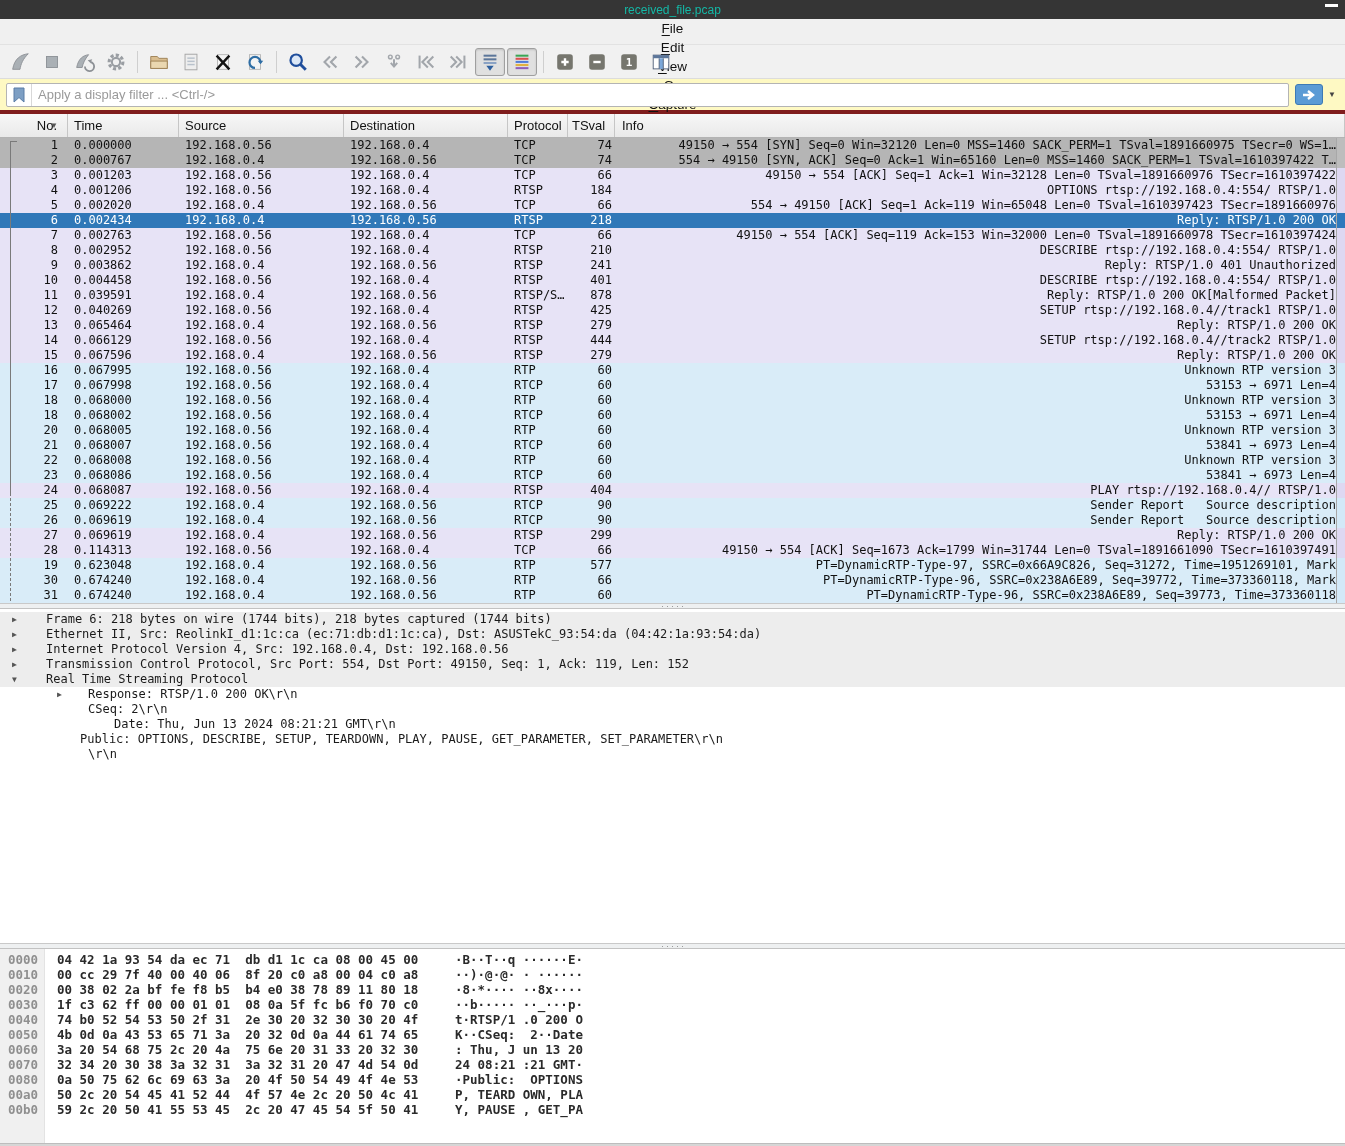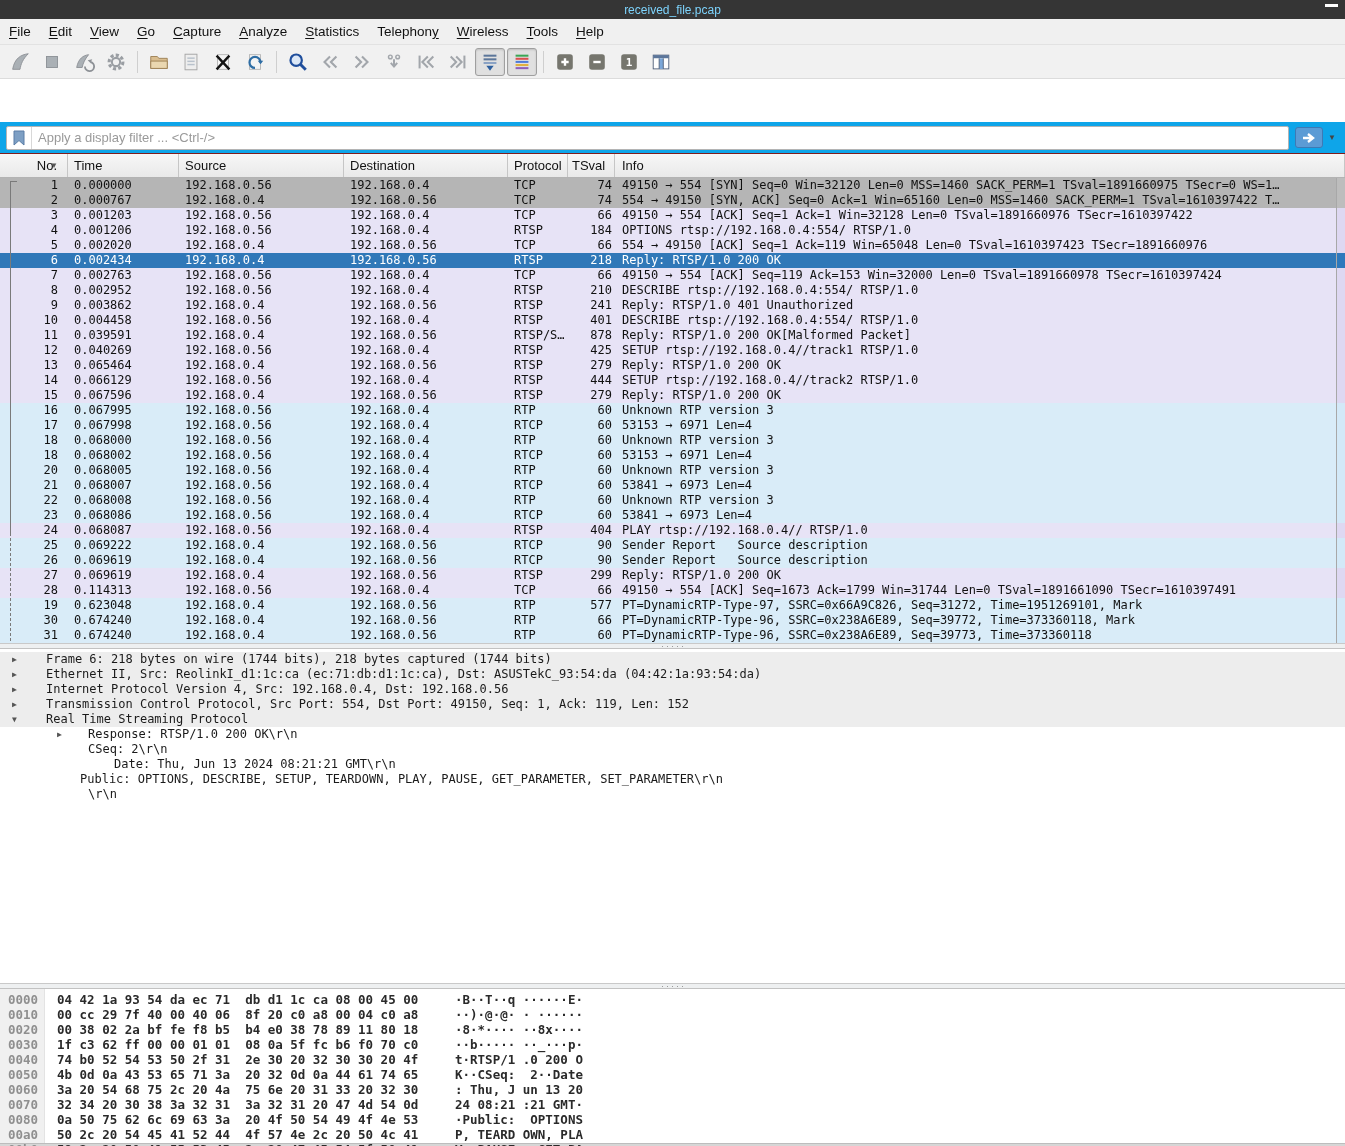--- a/index.html
+++ b/index.html
@@ -1,36 +1,36 @@
 <!DOCTYPE html>
 <html><head>
 <meta charset="utf-8">
 <style>
   html,body{margin:0;padding:0;background:#c9c9c9;}
   .window{position:relative;width:1345px;height:1146px;background:#ffffff;overflow:hidden;
     font-family:"Liberation Sans",sans-serif;}
   
-  .titlebar{position:relative;height:19px;background:#353535;color:#7dd3fc;
+  .titlebar{position:relative;height:19px;background:#353535;color:#14b8a6;
     display:flex;align-items:center;justify-content:center;font-size:12px;}
   .min-btn{position:absolute;right:7px;top:4px;width:13px;height:3px;background:#fdfdfd;}
   
   .menubar{height:25px;background:#f0f0f0;display:flex;align-items:center;
-    font-size:13.5px;color:#111;border-bottom:1px solid #e2e2e2;}
+    font-size:13.5px;color:#111;border-bottom:1px solid #e2e2e2;flex-direction:column;}
   .menu-item{padding:2px 9px;cursor:default;}
   .menu-item u{text-underline-offset:2px;}
   
   .toolbar{height:33px;background:#f1f1f1;display:flex;align-items:center;
     border-bottom:1px solid #dcdcdc;padding-left:4px;}
   .tbtn{width:28px;height:26px;display:flex;align-items:center;justify-content:center;
     border:1px solid transparent;border-radius:3px;margin:0 1px;}
   .tbtn.pressed{background:#e0e0e0;border:1px solid #9f9f9f;box-shadow:inset 0 1px 2px rgba(0,0,0,.15);}
   .tsep{width:1px;height:22px;background:#cfcfcf;margin:0 5px;}
   
-  .filterbar{height:31px;background:#0ea5e9;display:flex;align-items:center;
-    padding:0 6px;border-bottom:1px solid #7f1d1d;margin-top:43px;}
+  .filterbar{height:31px;background:#fef9c3;display:flex;align-items:center;
+    padding:0 6px;border-bottom:4px solid #7f1d1d;}
   .filter-field{flex:1;height:22px;background:#fff;border:1px solid #b4b4b4;border-radius:2px;
     display:flex;align-items:center;}
   .filter-bm{width:24px;display:flex;align-items:center;justify-content:center;
     border-right:1px solid #d8d8d8;height:100%;}
   .filter-field input{flex:1;border:none;outline:none;font-size:13px;padding:0 6px;
     font-family:"Liberation Sans",sans-serif;color:#222;background:transparent;}
   .filter-field input::placeholder{color:#9a9a9a;}
   .apply-btn{width:26px;height:19px;background:#5b9bd5;border:1px solid #3d7ab5;border-radius:3px;
     margin-left:6px;display:flex;align-items:center;justify-content:center;}
   .filter-caret{font-size:8px;color:#444;margin:0 3px 0 5px;}
@@ -44,21 +44,21 @@
     border-right:1px solid #a8a8a8;box-sizing:border-box;}
   .prow{display:flex;height:15px;line-height:15px;font-family:"DejaVu Sans Mono",monospace;
     font-size:12px;color:#111;white-space:pre;}
   .cell{display:block;box-sizing:border-box;overflow:hidden;flex:none;}
   .c-no{width:68px;text-align:right;padding-right:10px;justify-content:flex-end;}
   .c-time{width:111px;padding-left:6px;}
   .c-src{width:165px;padding-left:6px;}
   .c-dst{width:164px;padding-left:6px;}
   .c-proto{width:60px;padding-left:6px;}
   .c-len{width:47px;text-align:right;padding-right:3px;}
-  .c-info{flex:1;padding-left:7px;}
+  .c-info{flex:1;padding-left:7px;text-align:right;}
   .prow.gray{background:#b5b5b5;}
   .prow.lav{background:#e7e3f6;}
   .prow.blu{background:#d9ecf8;}
   .prow.sel{background:#3078b8;color:#fff;}
   .gutter{position:absolute;left:10px;z-index:2;width:0;}
   .gutter.gsolid{top:3px;height:352px;border-left:1px solid #7a7a7a;}
   .gutter.gdash{top:355px;height:108px;border-left:1px dashed #7a7a7a;}
   .gutter-tick{position:absolute;left:10px;top:3px;width:7px;height:1px;background:#7a7a7a;z-index:2;}
   .minimap{position:absolute;right:0;top:24px;width:8px;height:465px;background:#dfeefa;}
   .mseg{width:8px;height:15px;}

